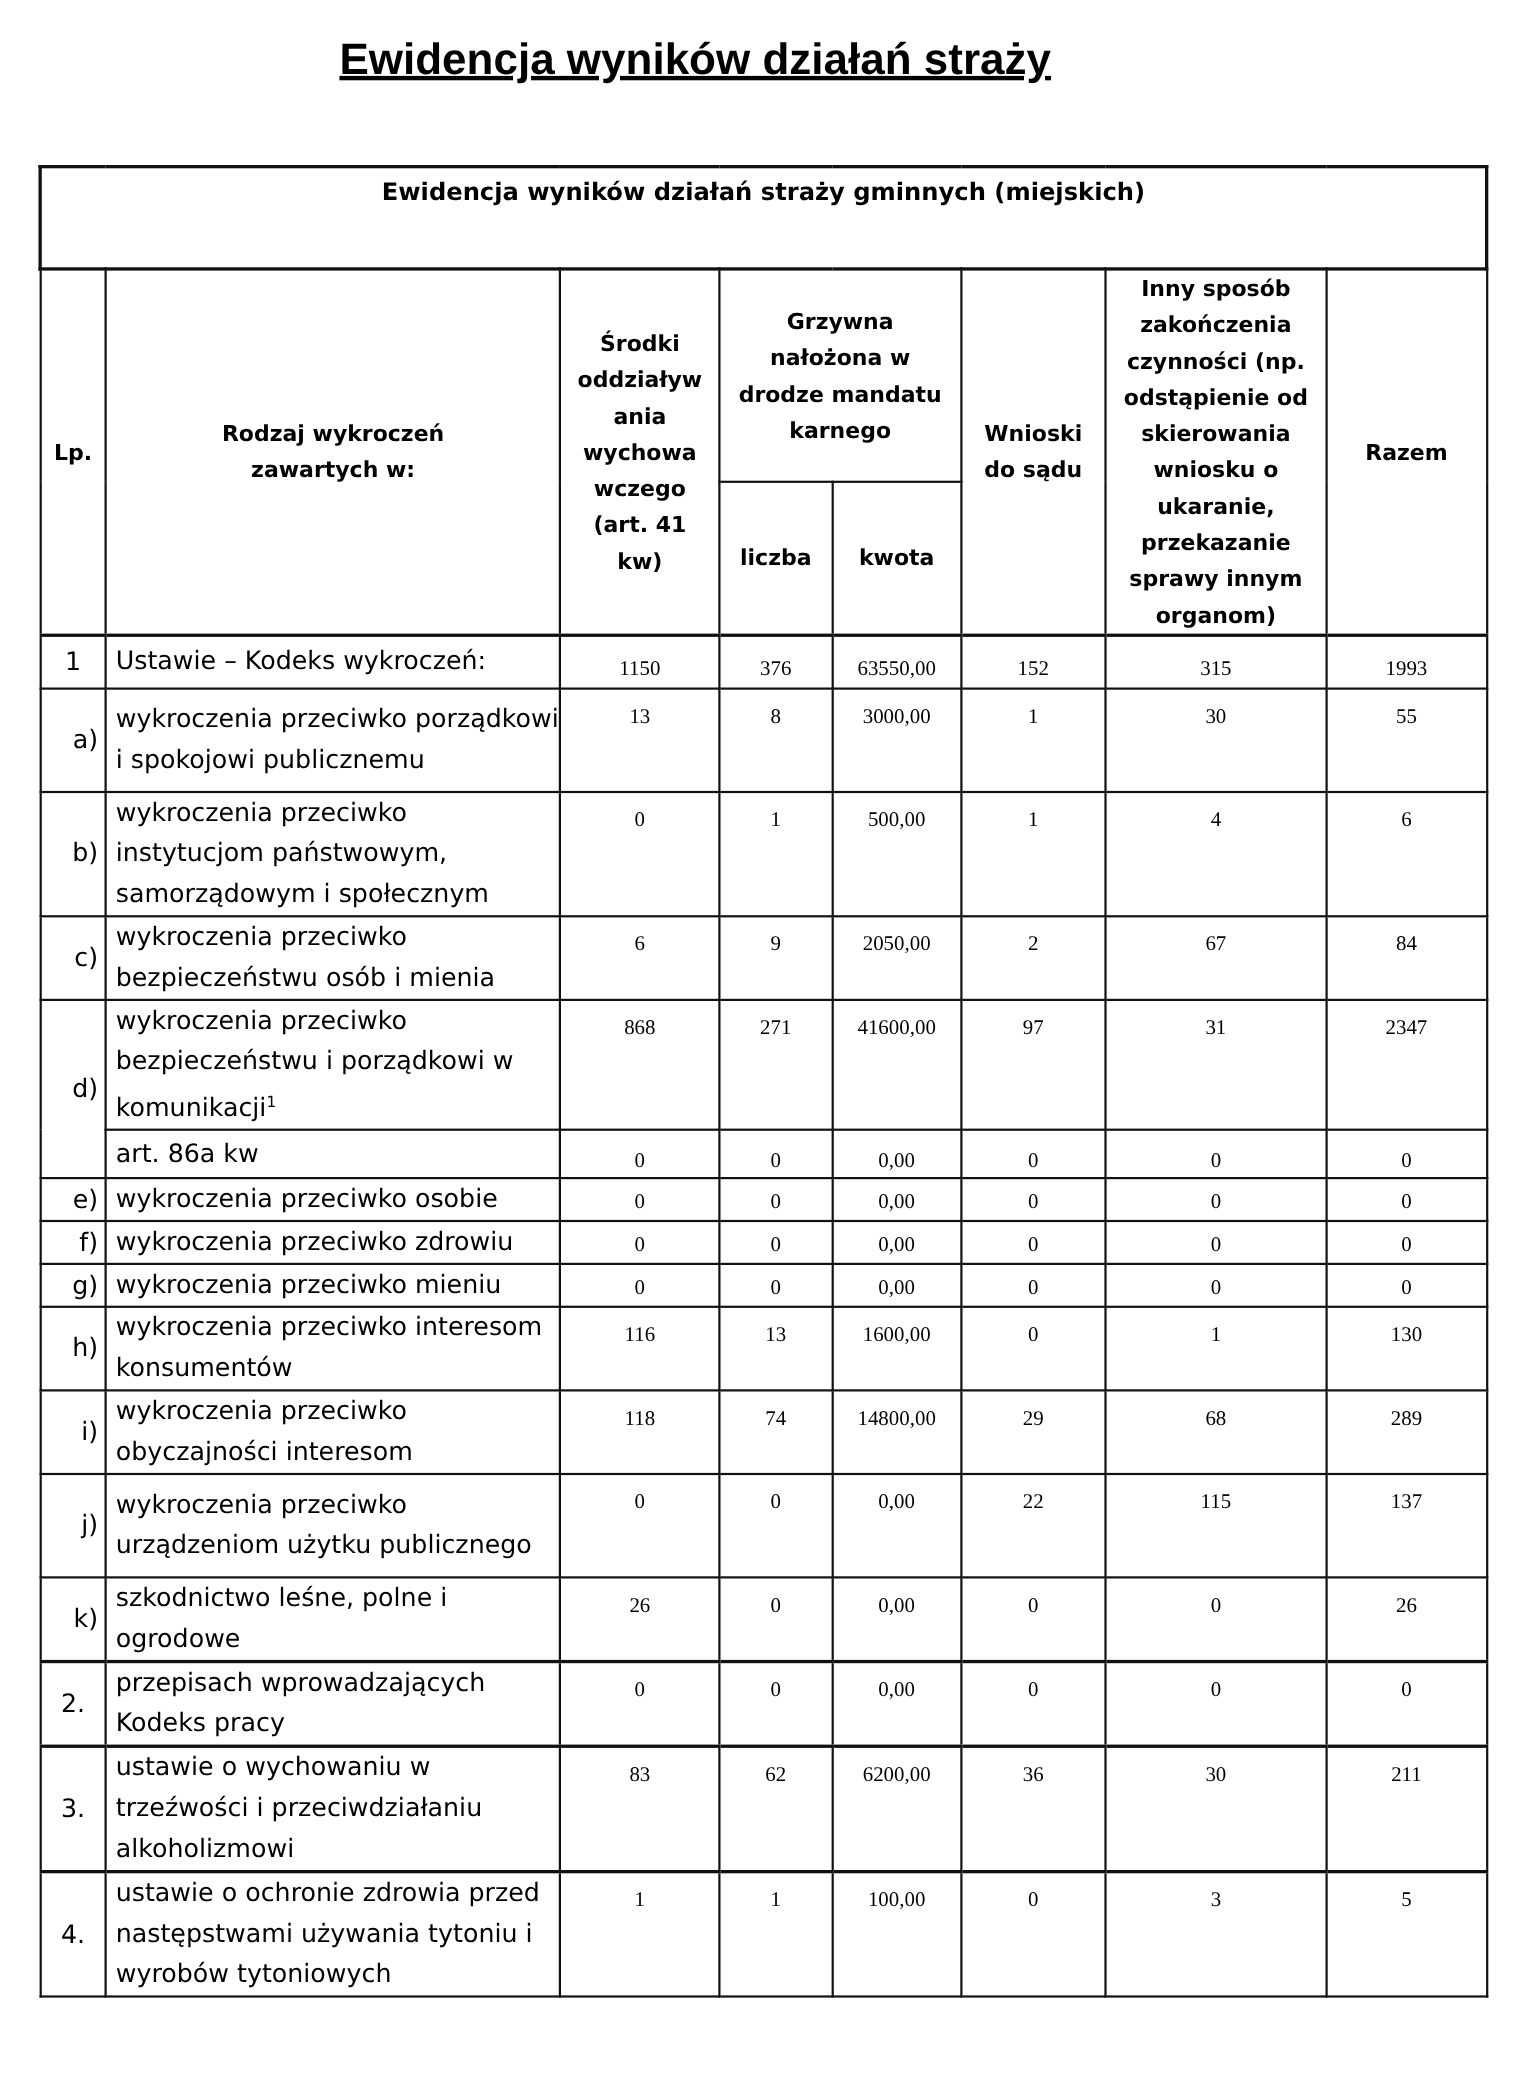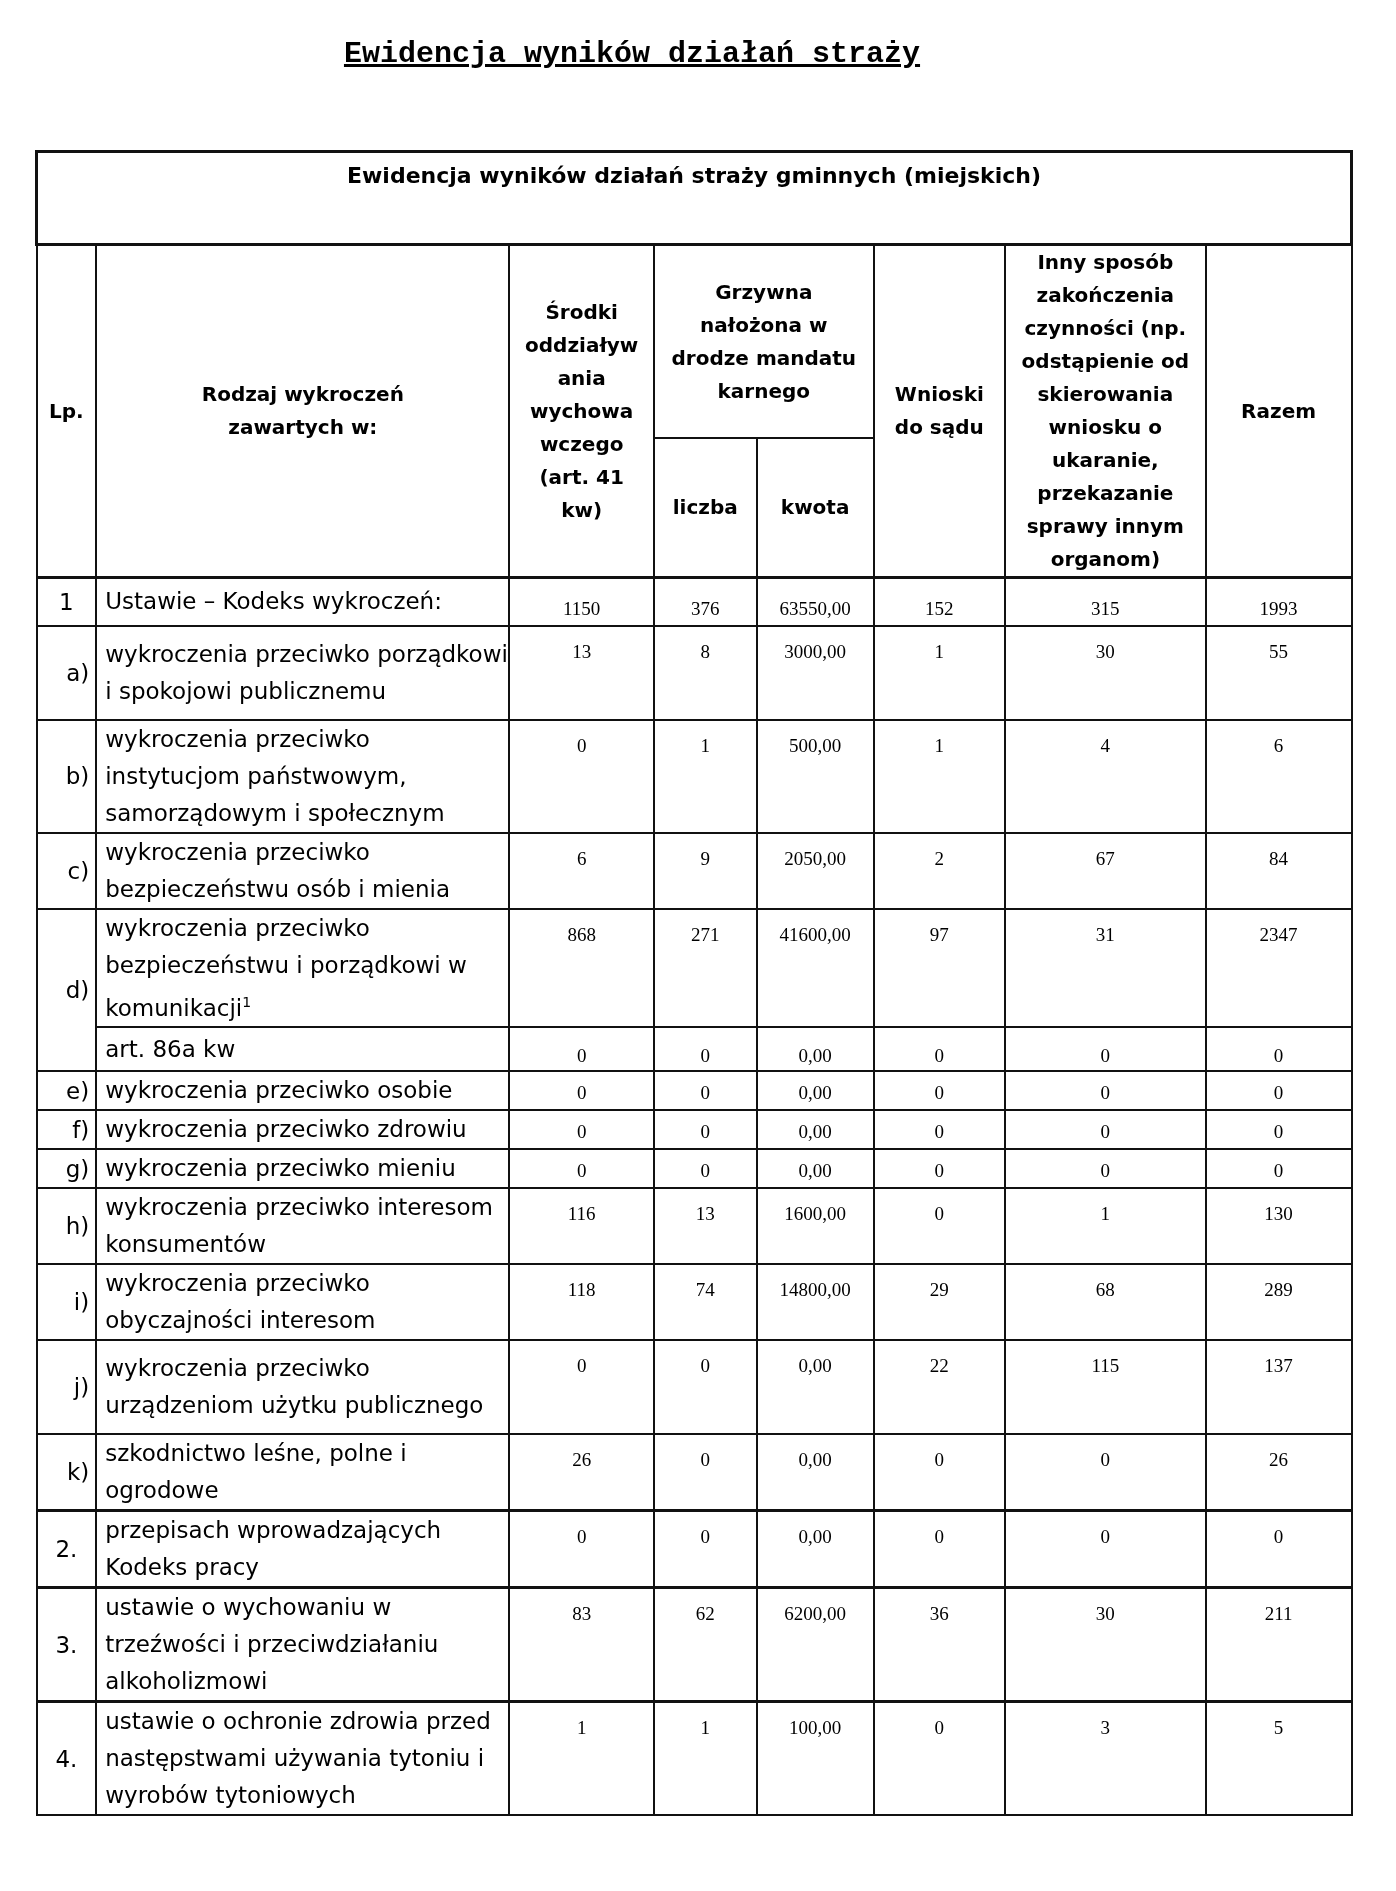--- a/index.html
+++ b/index.html
@@ -1,19 +1,19 @@
 <!DOCTYPE html>
 <html><head>
 <meta charset="utf-8">
 <style>
   html, body { margin: 0; padding: 0; background: #ffffff; }
   body { width: 1396px; height: 1891px; position: relative; color: #000; }
   .doc-title {
     position: absolute; left: 0; top: 36px; width: 1264px; text-align: center;
-    font-family: Liberation Mono, monospace; font-weight: bold; font-size: 30px; line-height: 36px;
+    font-family: Liberation Sans, sans-serif; font-weight: bold; font-size: 40px; line-height: 36px;
   }
   .doc-title .t1 { text-decoration: underline; display: block; }
   .doc-title .t2 { display: block; }
   table.report {
     position: absolute; left: 35px; top: 150px; width: 1318px;
     border-collapse: collapse; table-layout: fixed;
     font-family: "DejaVu Sans", sans-serif;
   }
   table.report td, table.report th { border: 2px solid #111; padding: 0; }
   .caption-cell {

